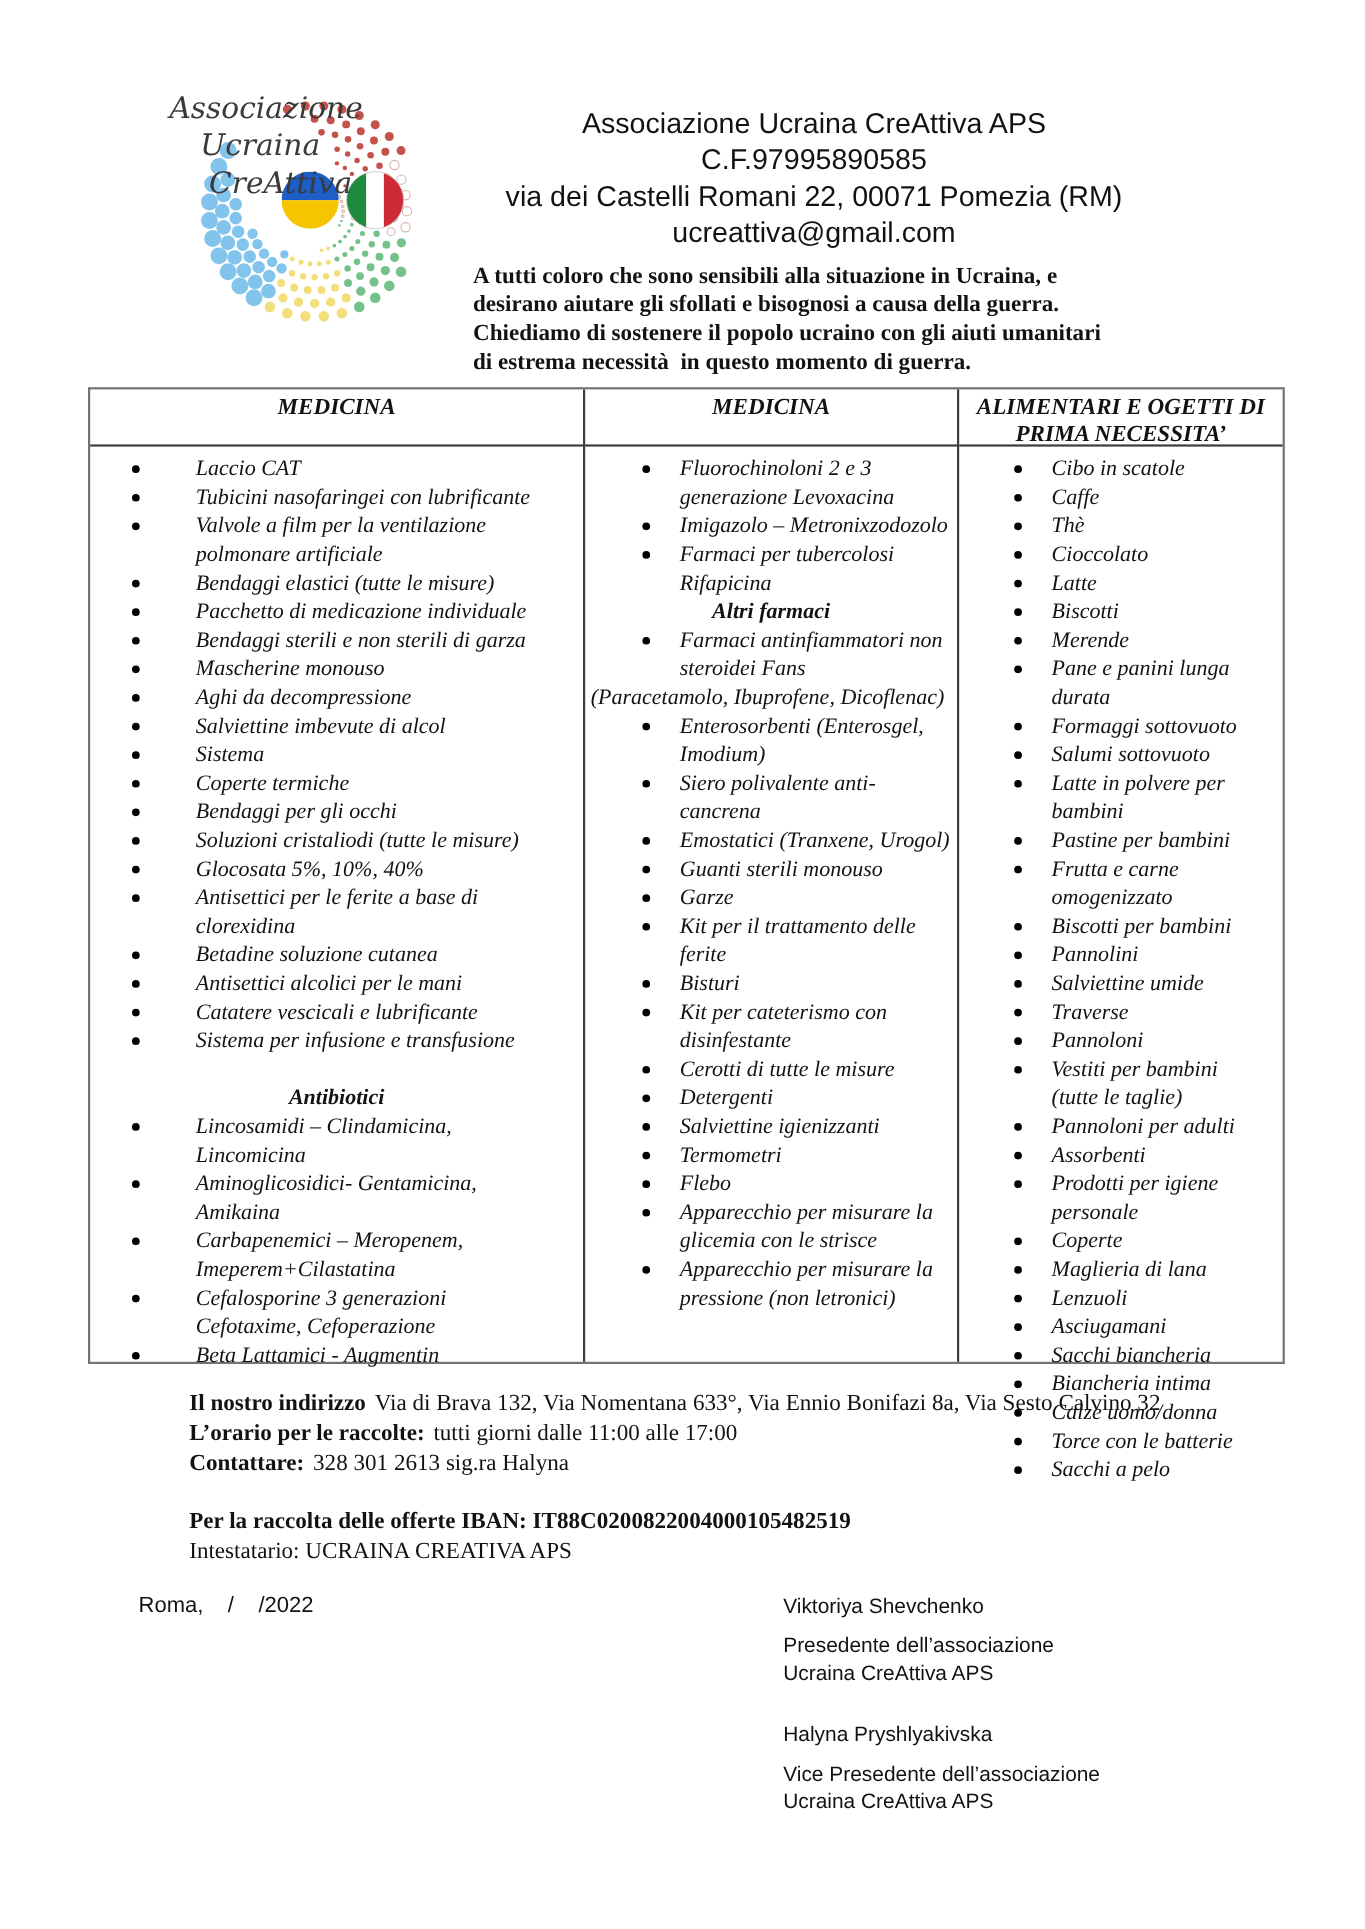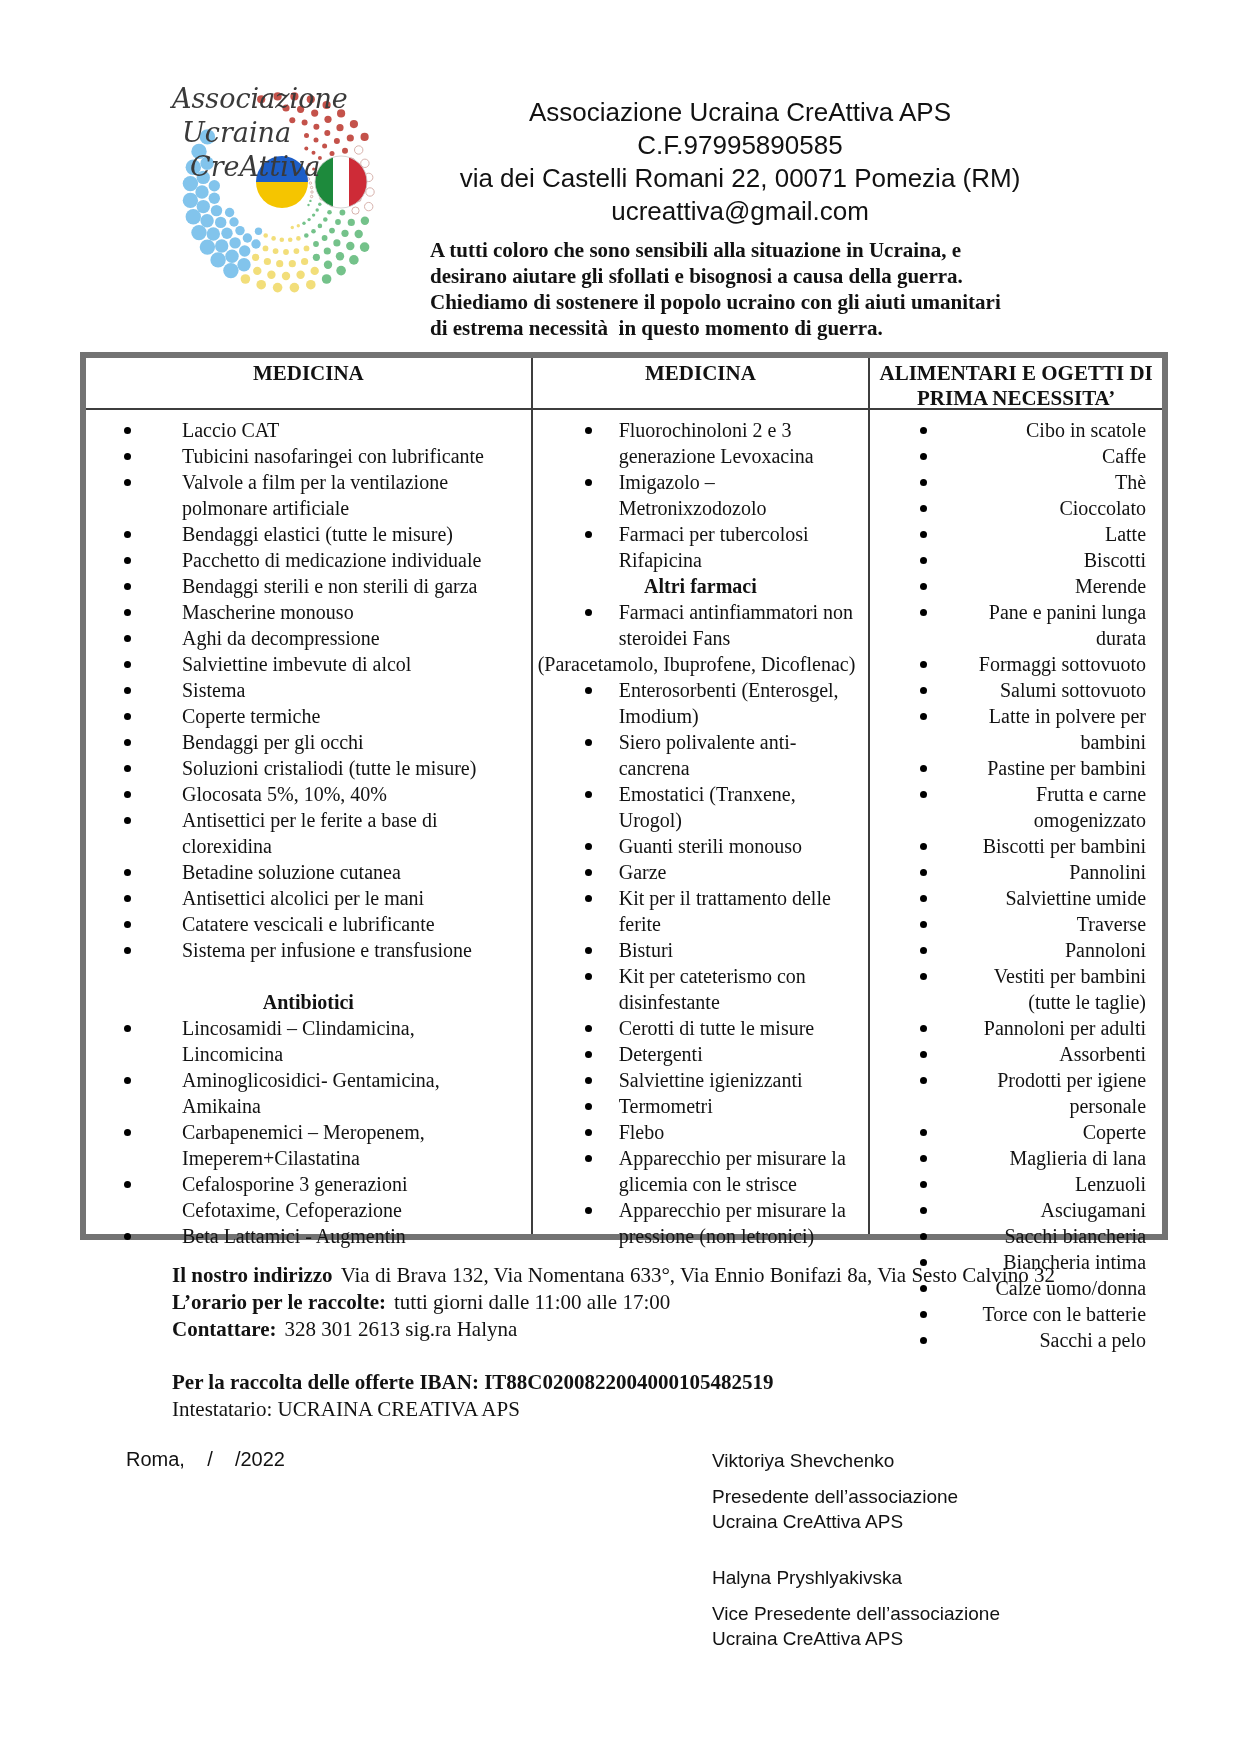--- a/index.html
+++ b/index.html
@@ -4,43 +4,43 @@
 <style>
   html,body{margin:0;padding:0;background:#888;}
   .page{position:relative;width:1241px;height:1754px;background:#ffffff;margin:0 auto;
         font-family:"Liberation Serif",serif;color:#121212;overflow:hidden;}
 
   
   .logo{position:absolute;left:148px;top:78px;width:228px;height:218px;}
   .logo svg{position:absolute;left:0;top:0;}
   .logo-text{position:absolute;left:0;top:0;font-family:"DejaVu Serif",serif;
              font-style:italic;font-size:27px;color:#3a3a3a;line-height:34px;z-index:2;}
-  .logo-text .l1{position:absolute;left:24px;top:4px;white-space:nowrap;}
+  .logo-text .l1{position:absolute;left:6px;top:4px;white-space:nowrap;}
   .logo-text .l2{position:absolute;left:34px;top:38px;white-space:nowrap;}
   .logo-text .l3{position:absolute;left:42px;top:72px;white-space:nowrap;}
 
   
   .org-block{position:absolute;left:420px;top:96px;width:640px;text-align:center;
              font-family:"Liberation Sans",sans-serif;font-size:26px;line-height:33px;}
   .intro{position:absolute;left:430px;top:237px;width:600px;font-weight:bold;
          font-size:21px;line-height:26px;white-space:pre-wrap;}
 
   
   .aid-table{position:absolute;left:80px;top:352px;width:1088px;height:888px;
-             border:6px solid #737373;display:flex;box-sizing:border-box;font-size:20px;line-height:26px;}
+             border:2px solid #737373;display:flex;box-sizing:border-box;font-size:20px;line-height:26px;font-style:italic;}
   .tcol{box-sizing:border-box;border-right:2px solid #3d3d3d;display:flex;flex-direction:column;}
   .tcol:last-child{border-right:none;}
   .tcol.c0{width:450px;} .tcol.c1{width:340px;} .tcol.c2{width:294px;}
   .thead{min-height:52px;box-sizing:border-box;border-bottom:2px solid #3d3d3d;
          text-align:center;font-weight:bold;font-size:21px;line-height:25px;padding-top:3px;}
   .tbody{padding-top:7px;}
   .li{position:relative;margin:0;}
   .c0 .li{padding-left:96px;padding-right:24px;}
   .c1 .li{padding-left:86px;padding-right:5px;}
-  .c2 .li{padding-left:84px;padding-right:16px;text-align:right;}
+  .c2 .li{padding-left:84px;padding-right:16px;}
   .bullet{position:absolute;width:7px;height:7px;border-radius:50%;background:#000;top:10px;}
   .c0 .bullet{left:38px;} .c1 .bullet{left:52px;} .c2 .bullet{left:50px;}
   .subhead{font-weight:bold;text-align:center;}
   .subhead.gap{margin-top:26px;}
   .plain{padding-left:5px;padding-right:4px;}
 
   
   .footer{position:absolute;left:172px;top:1262px;width:1000px;font-size:21px;line-height:27px;}
   .footer .lbl{font-weight:bold;}
   .footer .val{margin-left:8px;}

